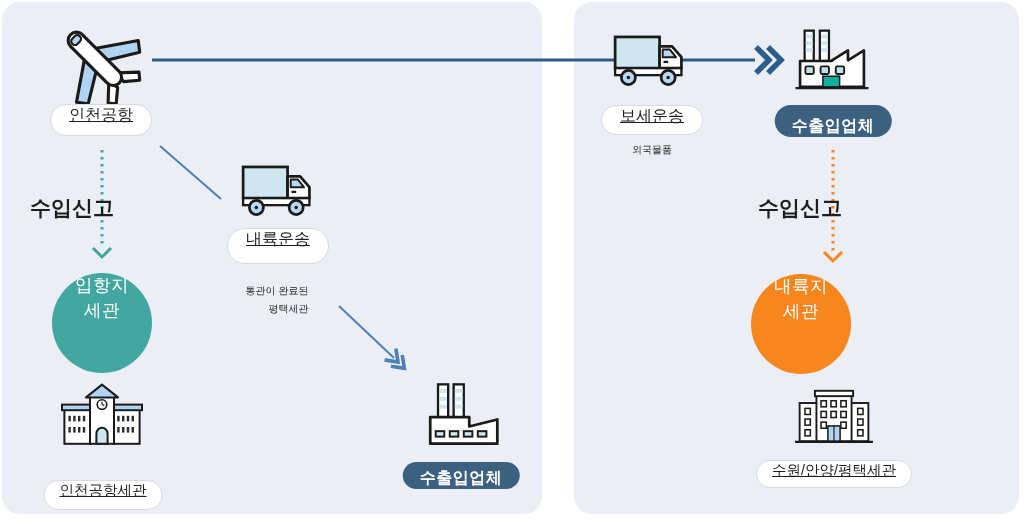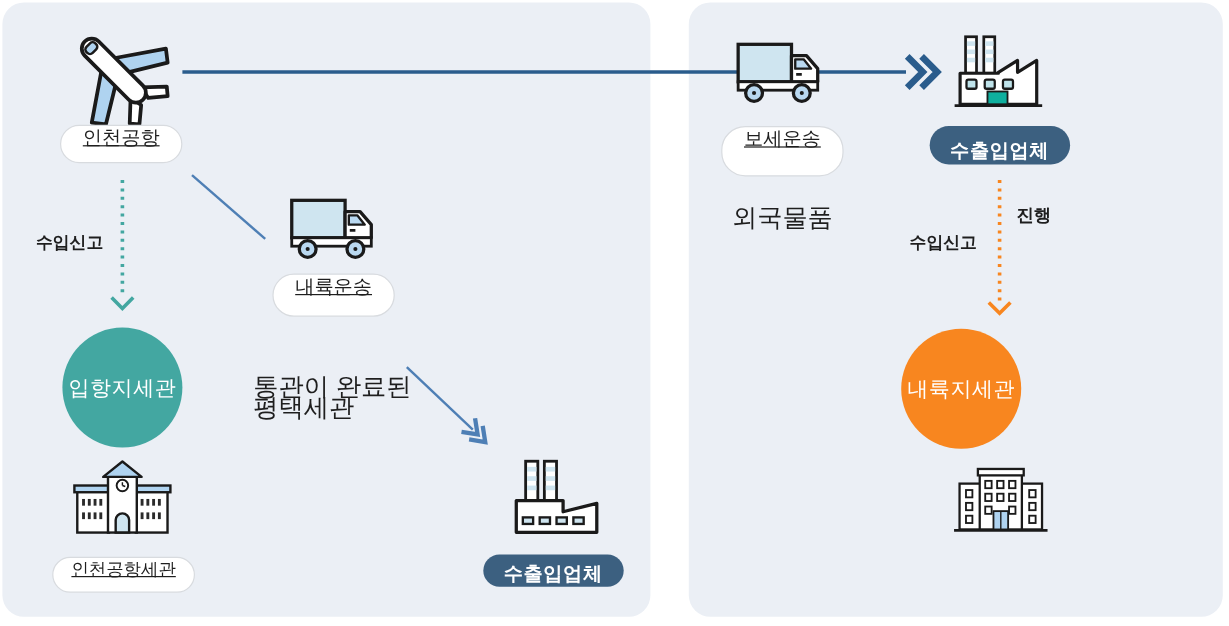--- a/index.html
+++ b/index.html
@@ -26,27 +26,27 @@
   .overlay{position:absolute;left:0;top:0;width:1024px;height:522px;z-index:1;pointer-events:none;}
   .abs{position:absolute;z-index:2;}
   .cx{transform:translateX(-50%);}
   .pill{background:#fff;border:1px solid var(--pill-border);border-radius:20px;
     display:flex;align-items:flex-start;justify-content:center;font-size:16px;
     color:var(--text-dark);white-space:nowrap;padding:0 18px;text-decoration:underline;}
   .pill.small{font-size:14.5px;padding:0 15px;}
   .badge{background:var(--navy-badge);color:#fff;font-weight:700;border-radius:17px;
     display:flex;align-items:flex-end;justify-content:center;font-size:16px;
     white-space:nowrap;padding:0 17px;letter-spacing:.5px;}
-  .circle{width:100px;height:100px;border-radius:50%;display:flex;flex-direction:row;
-    align-items:center;justify-content:center;color:#fff;font-size:17.5px;
+  .circle{width:100px;height:100px;border-radius:50%;display:flex;flex-direction:column;
+    align-items:center;justify-content:flex-start;color:#fff;font-size:17.5px;
     font-weight:500;line-height:25px;text-align:center;letter-spacing:.5px;}
   .circle.teal{background:var(--teal);}
   .circle.orange{background:var(--orange);}
-  .declare{font-size:14px;font-weight:700;}
-  .note{font-size:21px;text-align:left;line-height:18px;margin-top:32px;}
+  .declare{font-size:21px;font-weight:700;}
+  .note{font-size:10px;text-align:right;line-height:18px;}
   .desc{font-size:14.5px;font-weight:600;line-height:18.5px;text-align:left;}
   .plane-rot{transform:rotate(-45deg);}
 </style>
 </head>
 <body>
 
 <div class="stage">
 
   <div class="panel left"></div>
   <div class="panel right"></div>
@@ -125,21 +125,21 @@
           <rect x="92" y="41" width="3" height="7"></rect>
         <rect x="74" y="55" width="3" height="7"></rect>
           <rect x="80" y="55" width="3" height="7"></rect>
           <rect x="86" y="55" width="3" height="7"></rect>
           <rect x="92" y="55" width="3" height="7"></rect>
       </g>
       <path d="M48,76 v-13 a7,7 0 0 1 14,0 v13 z" fill="var(--icon-fill)" stroke="#1a1a1a" stroke-width="2.5"></path>
     </svg>
   </div>
 
-  <div class="abs cx pill small" style="left:103px;top:464px;height:30px;">
+  <div class="abs cx pill small" style="left:103px;top:480px;height:30px;">
       <span>인천공항세관</span>
     </div>
 
   <div class="abs" style="left:240px;top:157px;width:78px;height:62px;">
     <svg width="78" height="62" viewBox="0 0 100 74">
       <rect x="4" y="10" width="57" height="40" fill="var(--icon-fill)" stroke="#1a1a1a" stroke-width="3.5"></rect>
       <path d="M61,22 h16 l12,14 v14 h-28 z" fill="#fff" stroke="#1a1a1a" stroke-width="3.5" stroke-linejoin="round"></path>
       <path d="M65,26 h9 l8,10 h-17 z" fill="var(--wheel-blue)" stroke="#1a1a1a" stroke-width="2.5" stroke-linejoin="round"></path>
       <line x1="66" y1="42" x2="72" y2="42" stroke="#1a1a1a" stroke-width="3"></line>
       <rect x="4" y="50" width="85" height="9" fill="#fff" stroke="#1a1a1a" stroke-width="3"></rect>
@@ -192,21 +192,21 @@
       <path d="M65,26 h9 l8,10 h-17 z" fill="var(--wheel-blue)" stroke="#1a1a1a" stroke-width="2.5" stroke-linejoin="round"></path>
       <line x1="66" y1="42" x2="72" y2="42" stroke="#1a1a1a" stroke-width="3"></line>
       <rect x="4" y="50" width="85" height="9" fill="#fff" stroke="#1a1a1a" stroke-width="3"></rect>
       <circle cx="21" cy="62" r="9" fill="var(--wheel-blue)" stroke="#1a1a1a" stroke-width="3.5"></circle>
       <circle cx="21" cy="62" r="2.2" fill="#1a1a1a"></circle>
       <circle cx="72" cy="62" r="9" fill="var(--wheel-blue)" stroke="#1a1a1a" stroke-width="3.5"></circle>
       <circle cx="72" cy="62" r="2.2" fill="#1a1a1a"></circle>
     </svg>
   </div>
 
-  <div class="abs cx pill" style="left:652px;top:105px;height:42px;">
+  <div class="abs cx pill" style="left:652px;top:105px;height:30px;">
       <span>보세운송</span>
     </div>
 
   <div class="abs cx note" style="left:652px;top:141px;">외국물품</div>
 
   <div class="abs" style="left:794px;top:26px;width:76px;height:64px;">
     <svg width="76" height="64" viewBox="0 0 100 84">
       <g>
         <rect x="14" y="6" width="12" height="40" fill="#fff" stroke="#1a1a1a" stroke-width="3"></rect>
         <rect x="15.5" y="11" width="9" height="5" fill="var(--icon-fill)"></rect>
@@ -228,21 +228,20 @@
     </svg>
   </div>
 
   <div class="abs cx badge" style="left:833px;top:105px;height:32px;">
       <span>수출입업체</span>
     </div>
 
   <div class="abs declare" style="left:758px;top:194px;">수입신고</div>
 
   <div class="abs desc" style="left:847px;top:171px;width:170px;">
-    <div>진행</div>
   </div>
 
   <div class="abs circle orange" style="left:751px;top:274px;">
     <span>내륙지</span>
     <span>세관</span>
   </div>
 
   <div class="abs" style="left:792px;top:386px;width:84px;height:60px;">
     <svg width="84" height="60" viewBox="0 0 110 74">
       <rect x="10" y="20" width="25" height="50" fill="#fff" stroke="#1a1a1a" stroke-width="2.5"></rect>
@@ -255,14 +254,17 @@
         <rect x="38" y="45" width="7" height="8"></rect>.<rect x="64" y="45" width="7" height="8"></rect>
         <rect x="17" y="27" width="7" height="8"></rect><rect x="17" y="41" width="7" height="8"></rect><rect x="17" y="55" width="7" height="8"></rect>
         <rect x="86" y="27" width="7" height="8"></rect><rect x="86" y="41" width="7" height="8"></rect><rect x="86" y="55" width="7" height="8"></rect>
       </g>
       <rect x="47" y="50" width="16" height="20" fill="var(--roof-blue)" stroke="#1a1a1a" stroke-width="2"></rect>
       <line x1="55" y1="50" x2="55" y2="70" stroke="#1a1a1a" stroke-width="1.5"></line>
       <line x1="4" y1="71" x2="106" y2="71" stroke="#1a1a1a" stroke-width="3"></line>
     </svg>
   </div>
 
+  <div class="abs cx pill small" style="left:834px;top:460px;height:28px;">
+      <span>수원/안양/평택세관</span>
+    </div>
 
 </div>
 
 </body></html>

